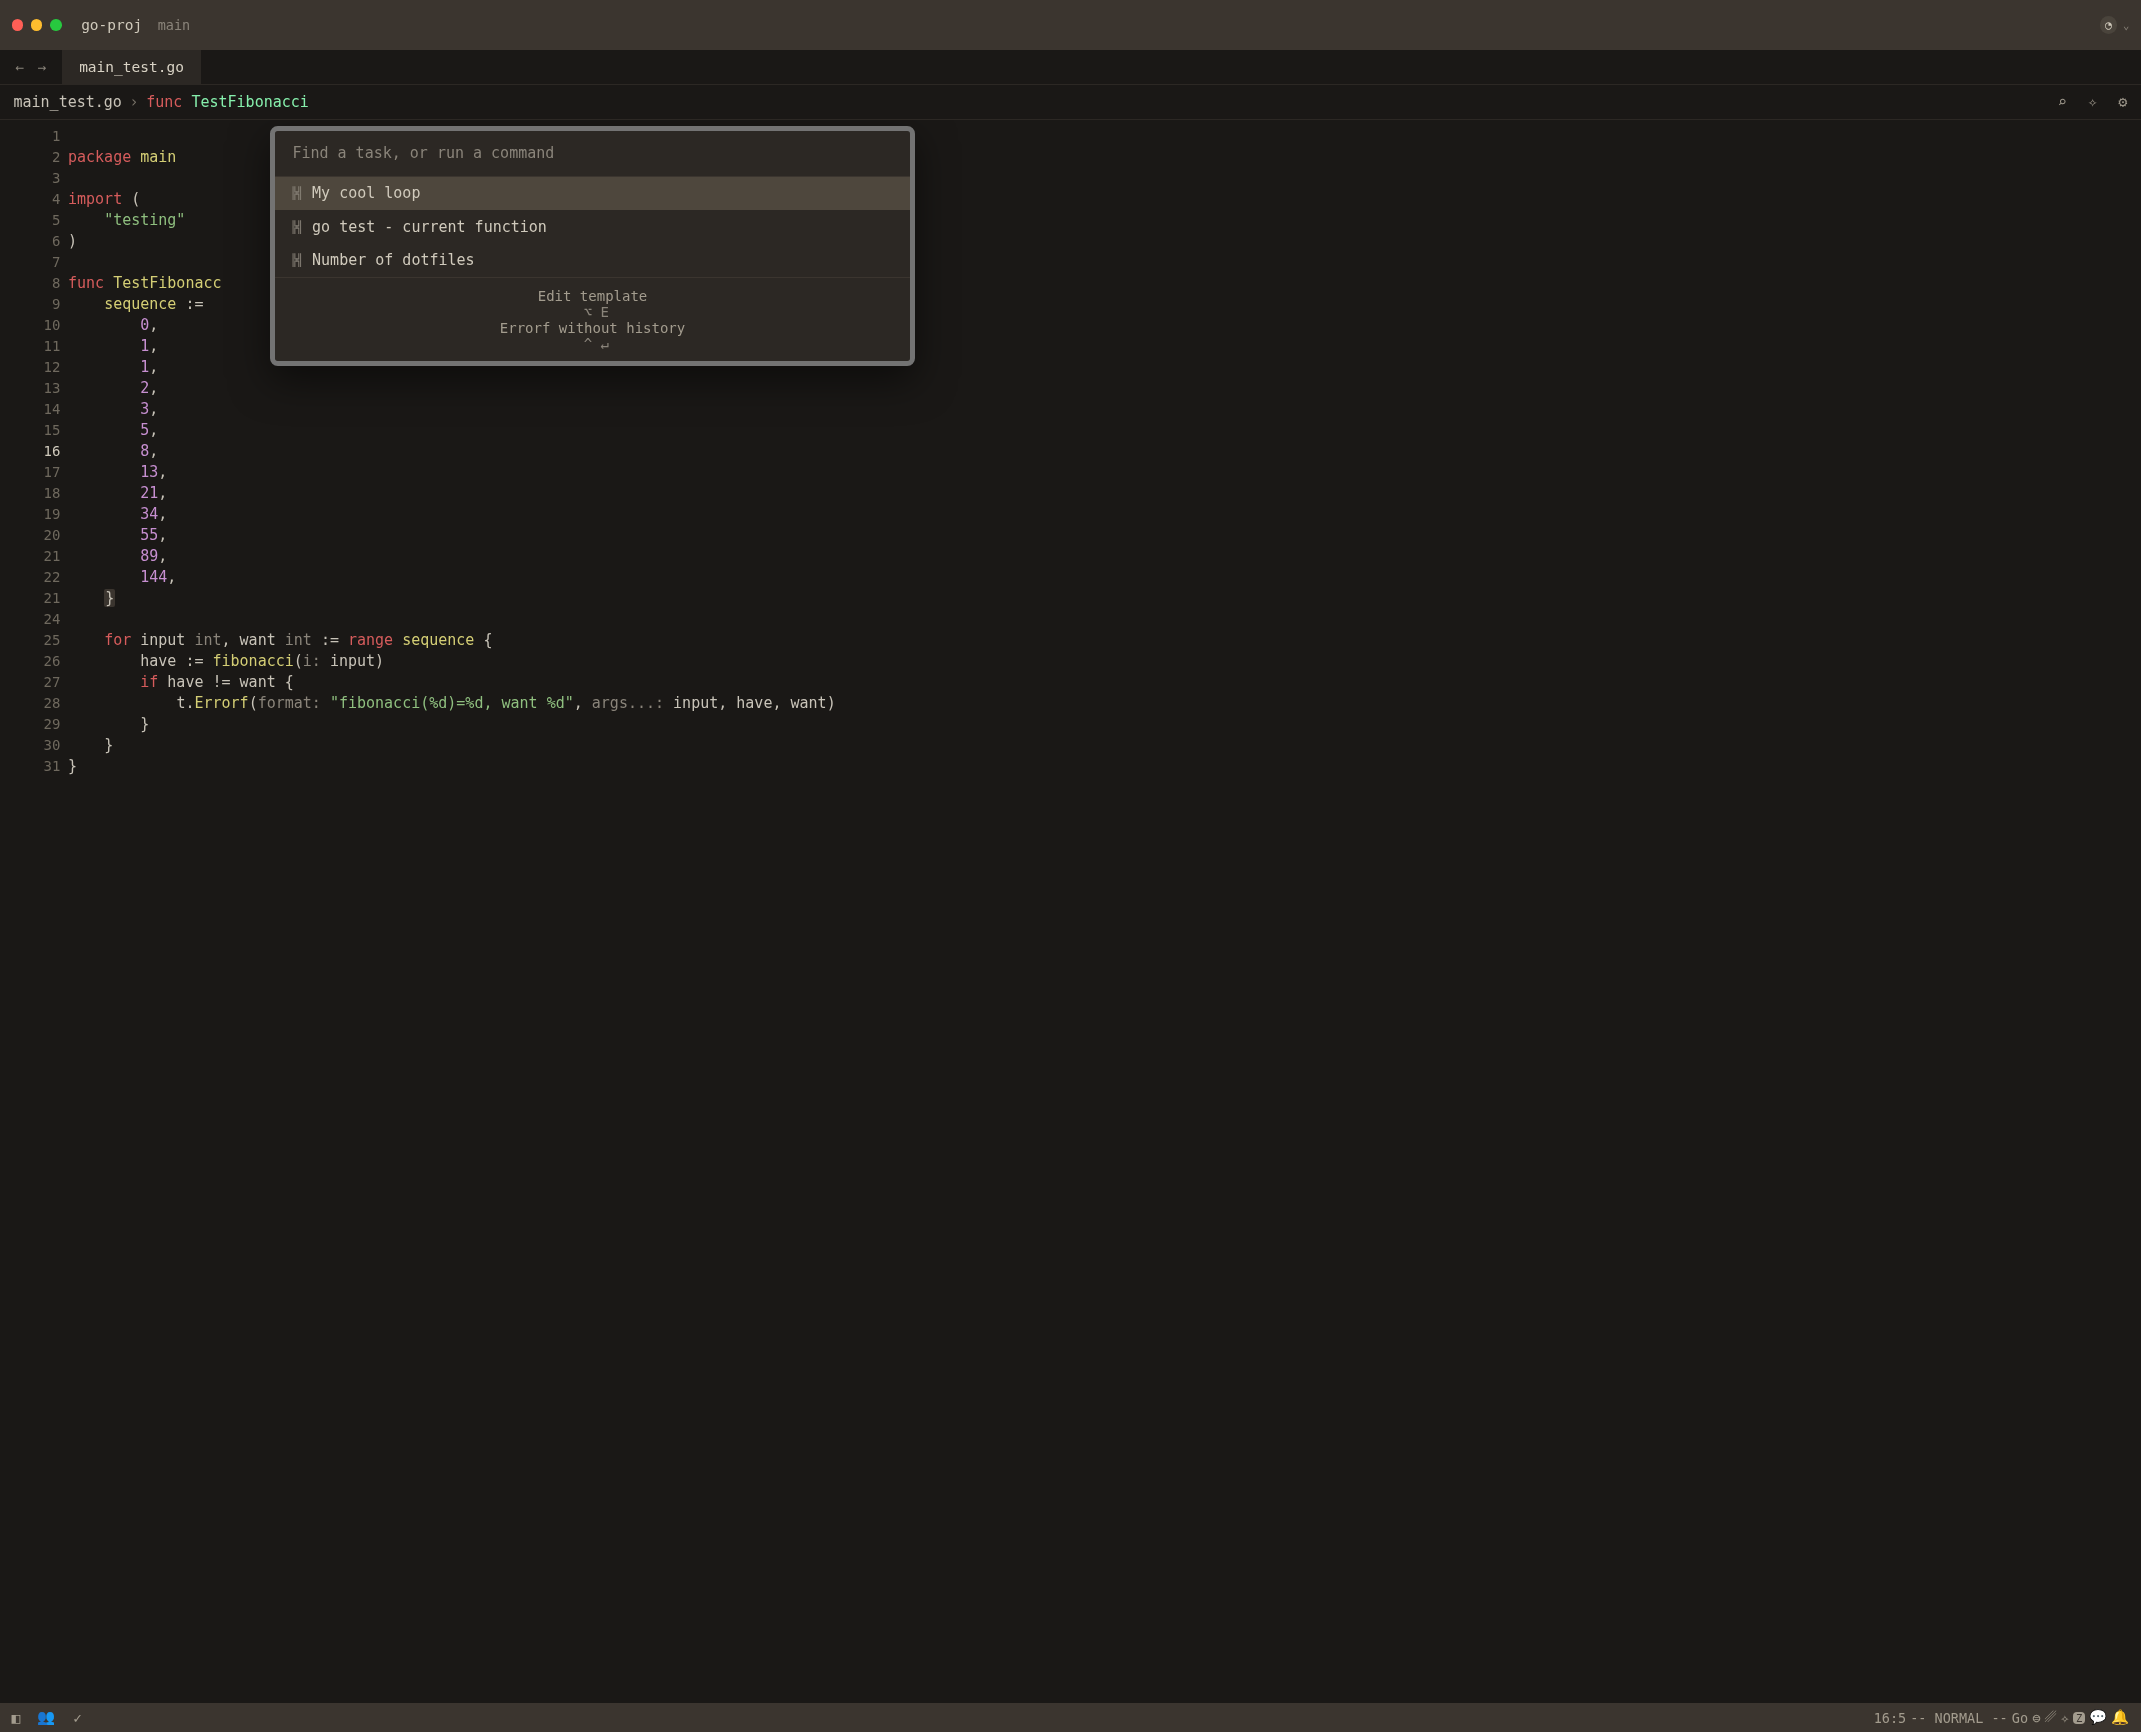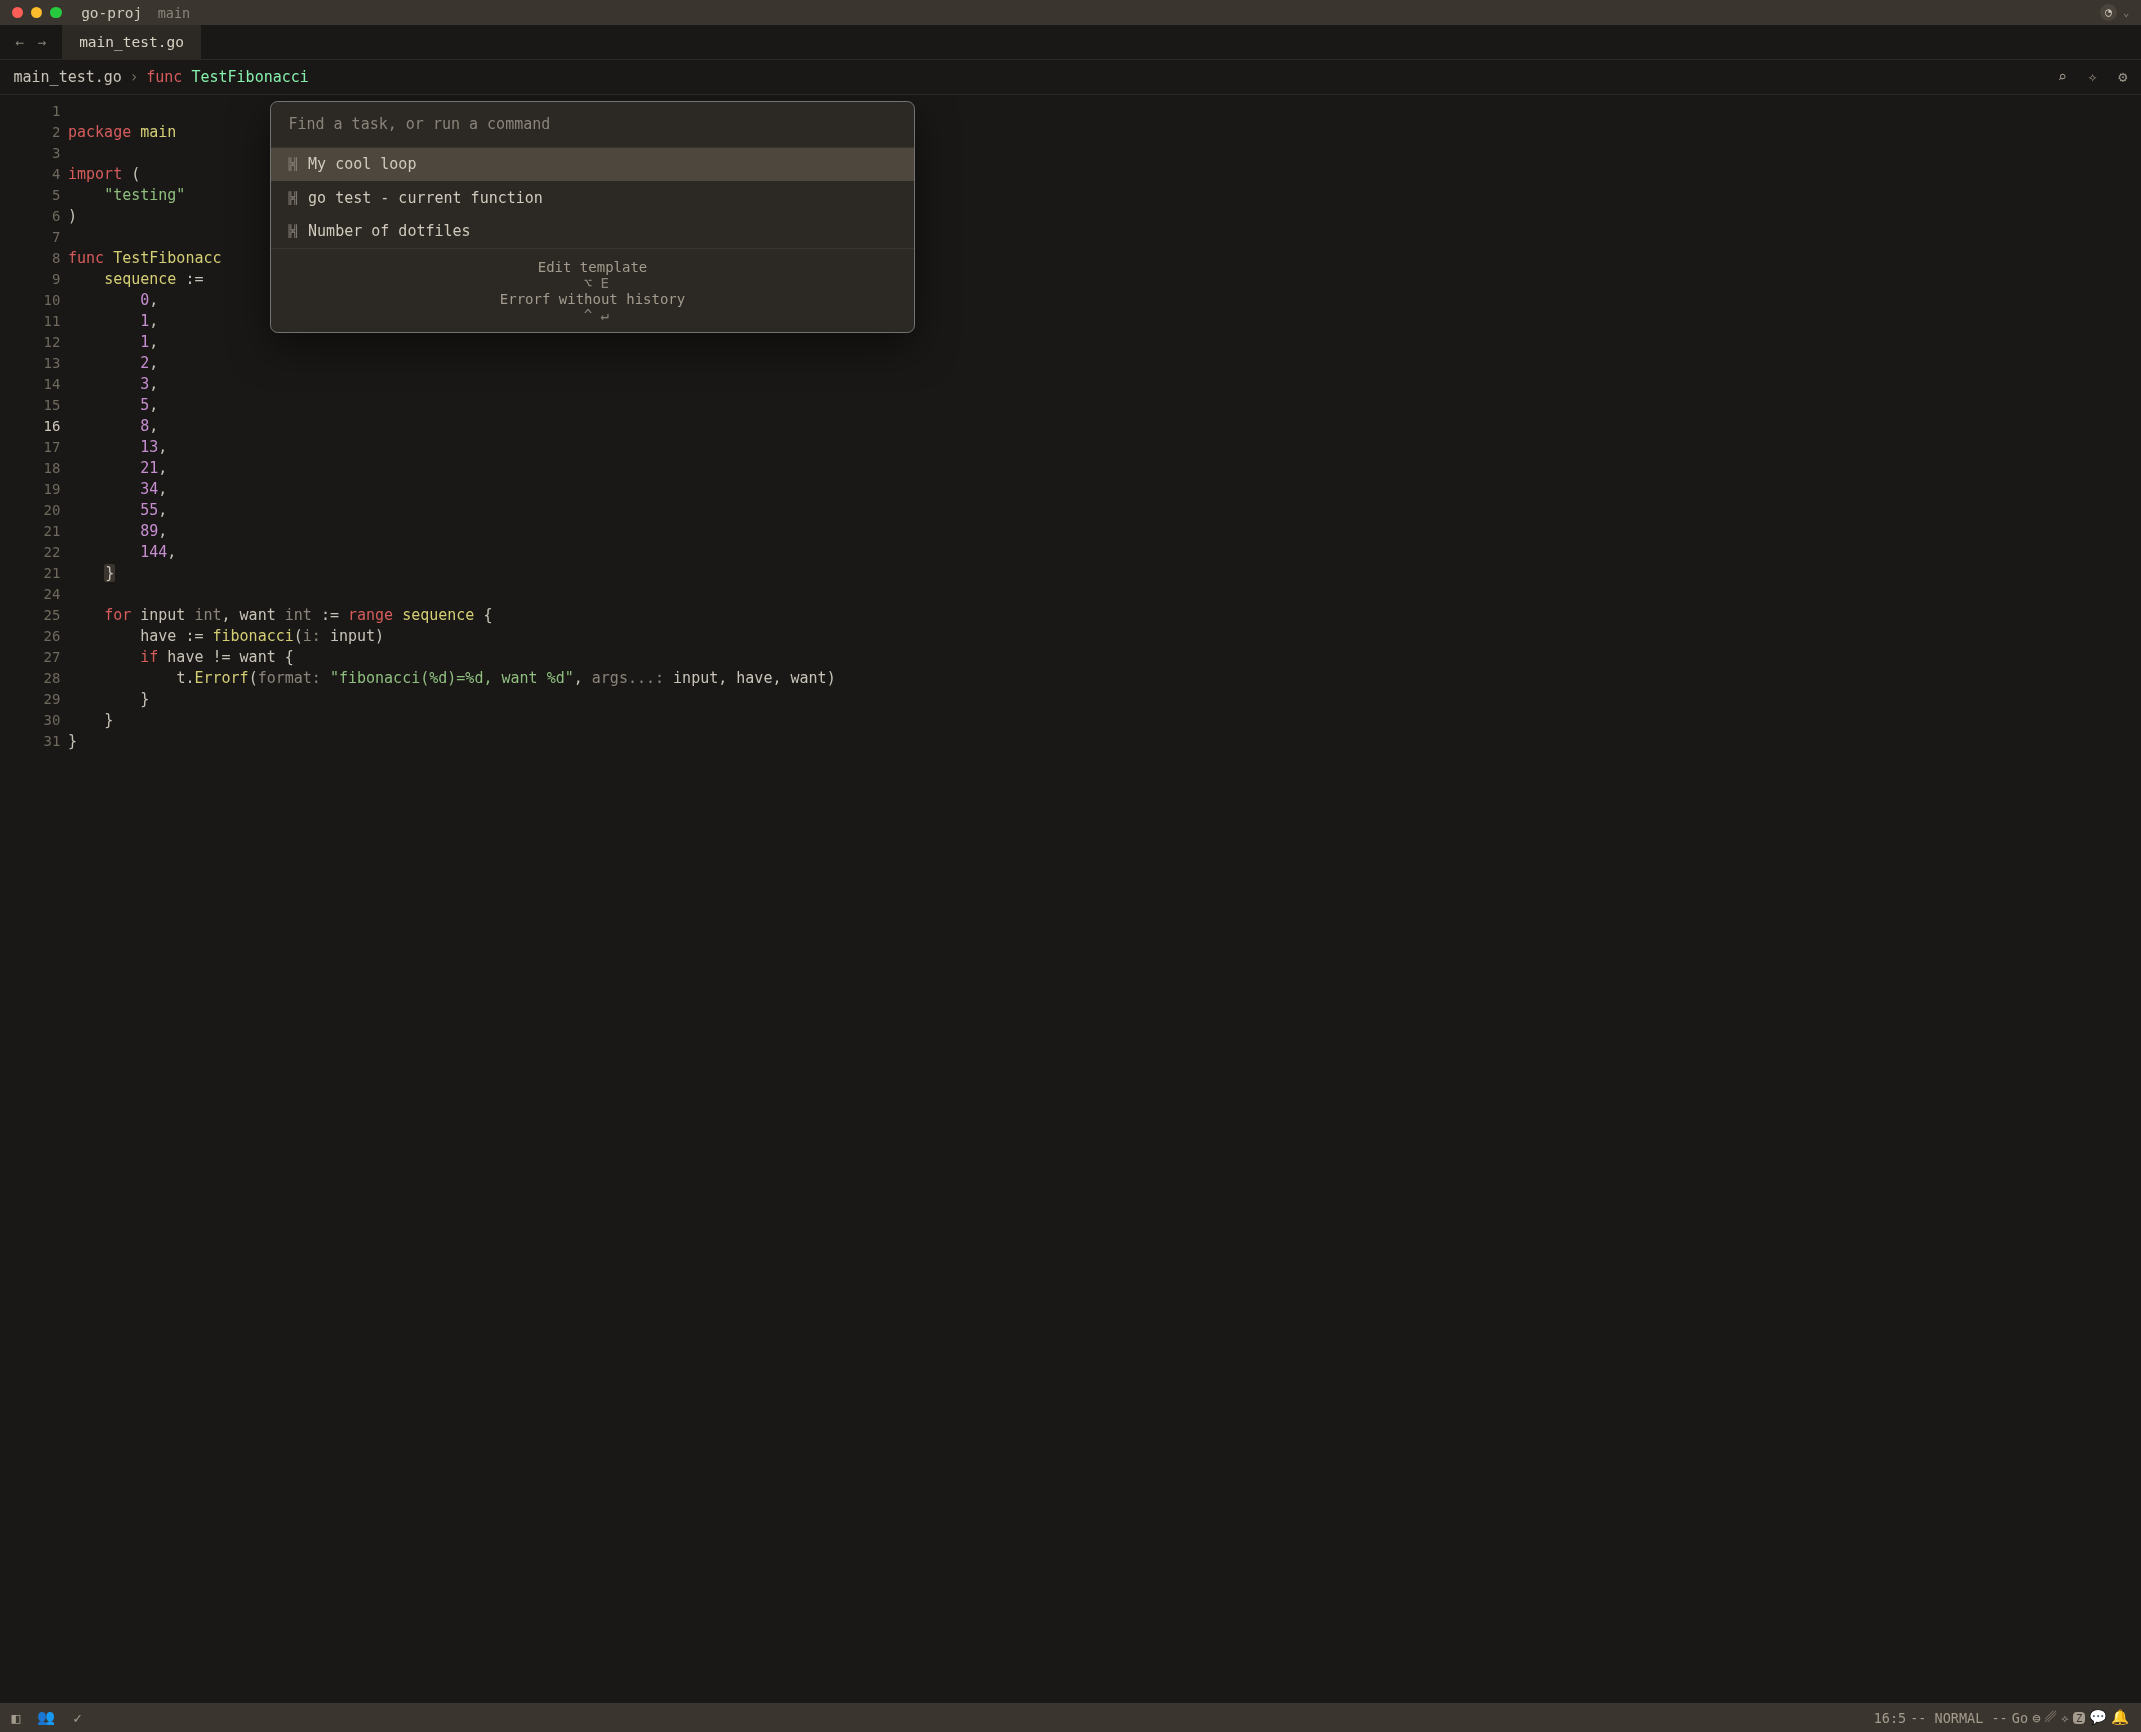--- a/index.html
+++ b/index.html
@@ -9,21 +9,21 @@
     background: #1a1816;
     color: #c8c3b8;
     font-size: 14.5px;
     overflow: hidden;
     display: flex;
     flex-direction: column;
   }
 
   
   .titlebar {
-    height: 25px;
+    height: 50px;
     background: #3b352f;
     display: flex;
     align-items: center;
     padding: 0 11.6px;
     gap: 9.7px;
     position: relative;
   }
   .traffic-lights { display: flex; gap: 7.7px; }
   .tl { width: 11.6px; height: 11.6px; border-radius: 50%; }
   .tl.red { background: #ff5f56; }
@@ -126,21 +126,21 @@
   .fn   { color: #d4ce75; }
   .bracket-hl { background: #3b352f; border-radius: 1.9px; padding: 0 1px;}
 
   
   .palette {
     position: absolute;
     top: 5.8px;
     left: 270px;
     width: 645px;
     background: #2c2824;
-    border: 1px solid #737373;
+    border: 5px solid #737373;
     border-radius: 7.7px;
     box-shadow: 0 13.5px 39px rgba(0,0,0,0.5);
     overflow: hidden;
     z-index: 100;
   }
   .palette input {
     width: 100%;
     background: transparent;
     border: none;
     outline: none;

